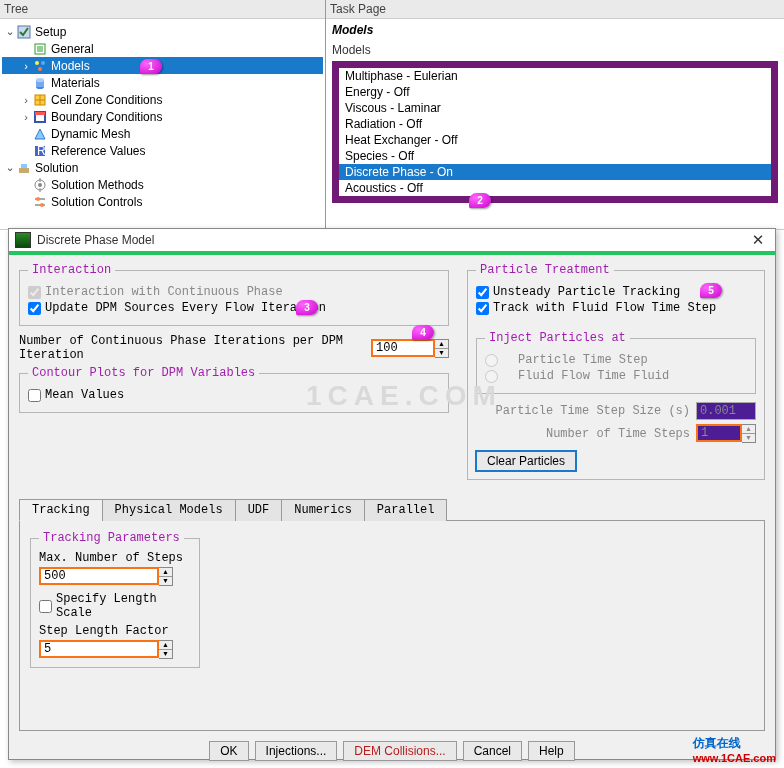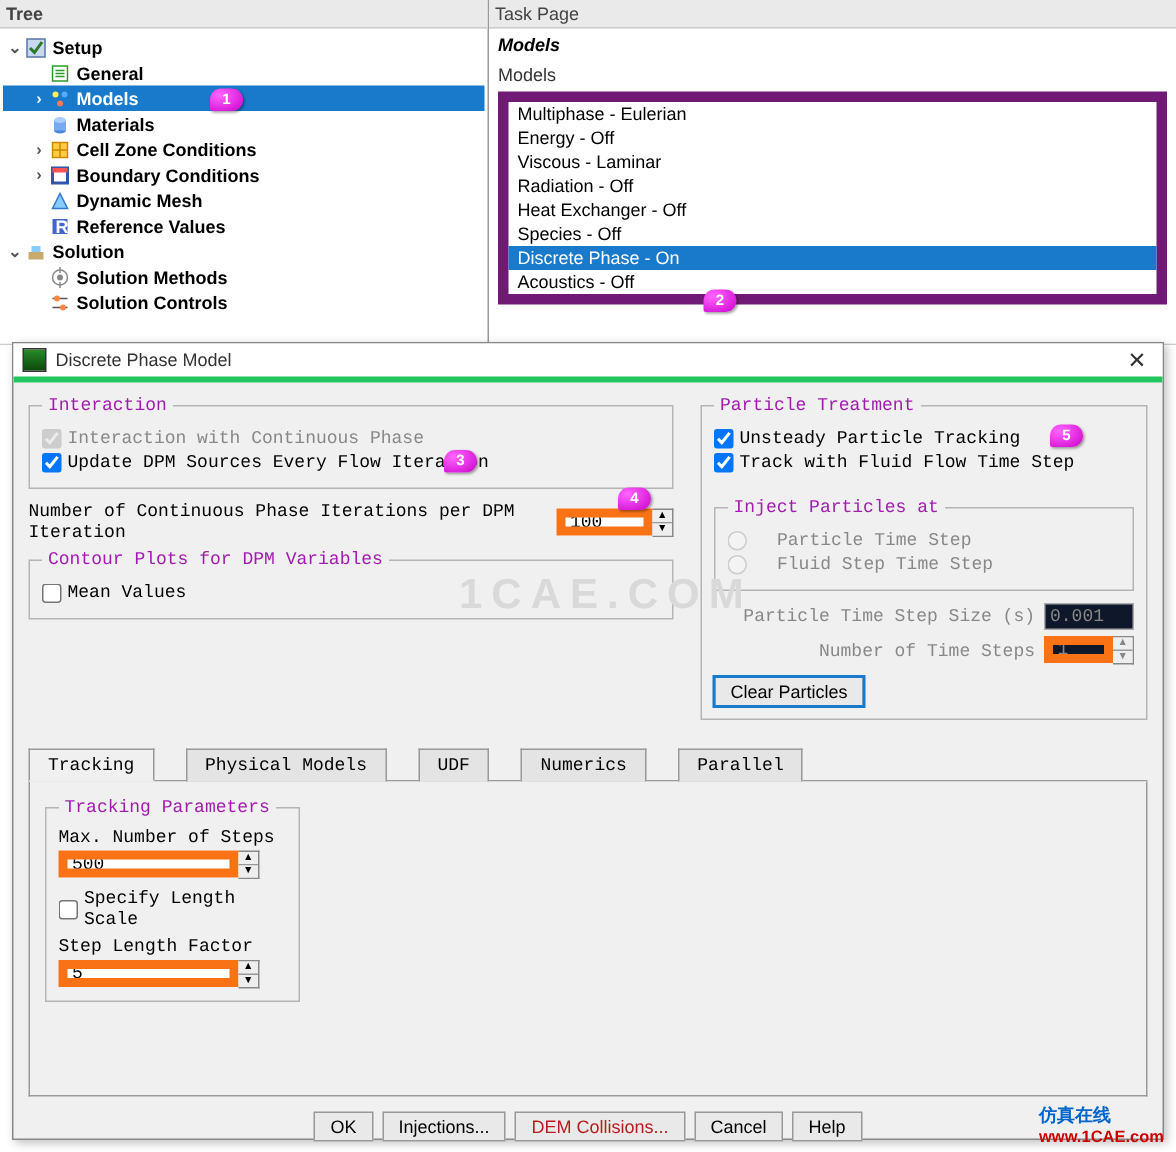--- a/index.html
+++ b/index.html
@@ -1,19 +1,19 @@
 <!DOCTYPE html>
 <html><head>
 <meta charset="utf-8">
 <style>
 * { box-sizing: border-box; margin: 0; padding: 0; font-family: "Microsoft YaHei", Tahoma, sans-serif; font-size: 12px; }
 body { background: #fff; width: 784px; height: 768px; overflow: hidden; position: relative; }
 
 .top-split { display: flex; height: 230px; border-bottom: 1px solid #ccc; }
-.tree-panel { width: 326px; border-right: 1px solid #999; background: #fff; font-weight: bold; }
+.tree-panel { width: 326px; border-right: 1px solid #999; background: #fff; }
 .panel-header { background: #eaeaea; padding: 2px 4px; color: #444; border-bottom: 1px solid #ccc; }
 .tree { padding: 4px 2px; }
 .tree-row { display: flex; align-items: center; height: 17px; padding: 0 2px; cursor: pointer; white-space: nowrap; }
 .tree-row.selected { background: #1979ca; color: #fff; }
 .expander { width: 12px; text-align: center; color: #555; font-size: 11px; }
 .tree-row.selected .expander { color: #fff; }
 .ticon { width: 16px; height: 14px; margin-right: 3px; display: inline-flex; align-items: center; justify-content: center; }
 .indent0 { padding-left: 2px; }
 .indent1 { padding-left: 18px; }
 
@@ -34,34 +34,34 @@
 .dialog-body { padding: 8px 10px; display: flex; gap: 18px; }
 .col-left { width: 430px; }
 .col-right { flex: 1; }
 
 fieldset { border: 1px solid #b5b5b5; padding: 6px 8px 8px 8px; margin-bottom: 8px; }
 fieldset legend { color: #a21caf; padding: 0 4px; font-size: 12px; }
 .chk { display: flex; align-items: center; gap: 4px; margin: 2px 0; }
 .chk input { width: 13px; height: 13px; }
 .row { display: flex; align-items: center; gap: 6px; margin: 4px 0; }
 .num-input { display: flex; }
-.num-input input { width: 64px; height: 18px; border: 6px solid #f97316; padding: 0 3px; font-family: "Courier New", monospace; font-size: 12px; }
+.num-input input { width: 64px; height: 18px; border: 2px solid #f97316; padding: 0 3px; font-family: "Courier New", monospace; font-size: 12px; }
 .num-input .spin { width: 14px; border: 1px solid #888; border-left: none; display: flex; flex-direction: column; }
 .num-input .spin div { flex:1; font-size:7px; text-align:center; line-height:8px; background:#eee; border-bottom:1px solid #999; cursor:pointer; }
 .num-input .spin div:last-child { border-bottom:none; }
-.readonly { background:#0f172a; color:#888; }
+.readonly { background:#4c1d95; color:#888; }
 
 .radio { display:flex; align-items:center; gap:20px; margin:2px 0; color:#888; }
 .radio input { width:13px; height:13px; }
 
 .btn { background:#e9e9e9; border:1px solid #999; padding:2px 10px; cursor:pointer; font-size:12px; }
 .btn.focus { outline: 2px solid #1979ca; outline-offset: -1px; }
 
 .tabs { background:#f0f0f0; margin: 2px 10px 0 10px; }
-.tabstrip { display:flex; border-bottom:1px solid #999;gap:22px; }
+.tabstrip { display:flex; border-bottom:1px solid #999; }
 .tab { padding:3px 12px; border:1px solid #999; border-bottom:none; background:#e4e4e4; margin-right:-1px; cursor:pointer; position:relative; top:1px; font-family:"Courier New",monospace; }
 .tab.active { background:#f0f0f0; border-bottom:1px solid #f0f0f0; }
 .tabcontent { border:1px solid #999; border-top:none; padding:10px; height:210px; background:#f0f0f0; }
 
 .button-row { display:flex; gap:6px; justify-content:center; padding:10px 0; }
 .button-row .btn[disabled] { color:#b91c1c; }
 
 .marker { position:absolute; width:22px; height:15px; background: radial-gradient(ellipse at 30% 30%, #ff66ff, #cc00cc); border-radius: 10px 10px 10px 2px; display:flex; align-items:center; justify-content:center; color:#fff; font-size:10px; font-weight:bold; box-shadow: 1px 1px 2px rgba(0,0,0,0.4); pointer-events:none; }
 
 .watermark { position:absolute; color:#d9d9d9; font-size:28px; letter-spacing:6px; font-weight:bold; pointer-events:none; }
@@ -268,21 +268,21 @@
           <span class="mono">Track with Fluid Flow Time Step</span>
         </div>
         <fieldset style="margin-top:16px">
           <legend>Inject Particles at</legend>
           <div class="radio">
             <input type="radio" disabled="" style="">
             <span class="mono">Particle Time Step</span>
           </div>
           <div class="radio">
             <input type="radio" disabled="" style="">
-            <span class="mono">Fluid Step Time Step</span>
+            <span class="mono">Fluid Flow Time Fluid</span>
           </div>
         </fieldset>
         <div class="row" style="justify-content:flex-end; color:#888">
           <span class="mono">Particle Time Step Size (s)</span>
           <input class="readonly" style="width: 60px; height: 18px; border: 1px solid rgb(170, 170, 170); padding: 0px 3px; font-family: &quot;Courier New&quot;;" disabled="" value="0.001">
         </div>
         <div class="row" style="justify-content:flex-end; color:#888">
           <span class="mono">Number of Time Steps</span>
           <div class="num-input">
             <input class="readonly" disabled="" style="width: 46px;" value="1">

